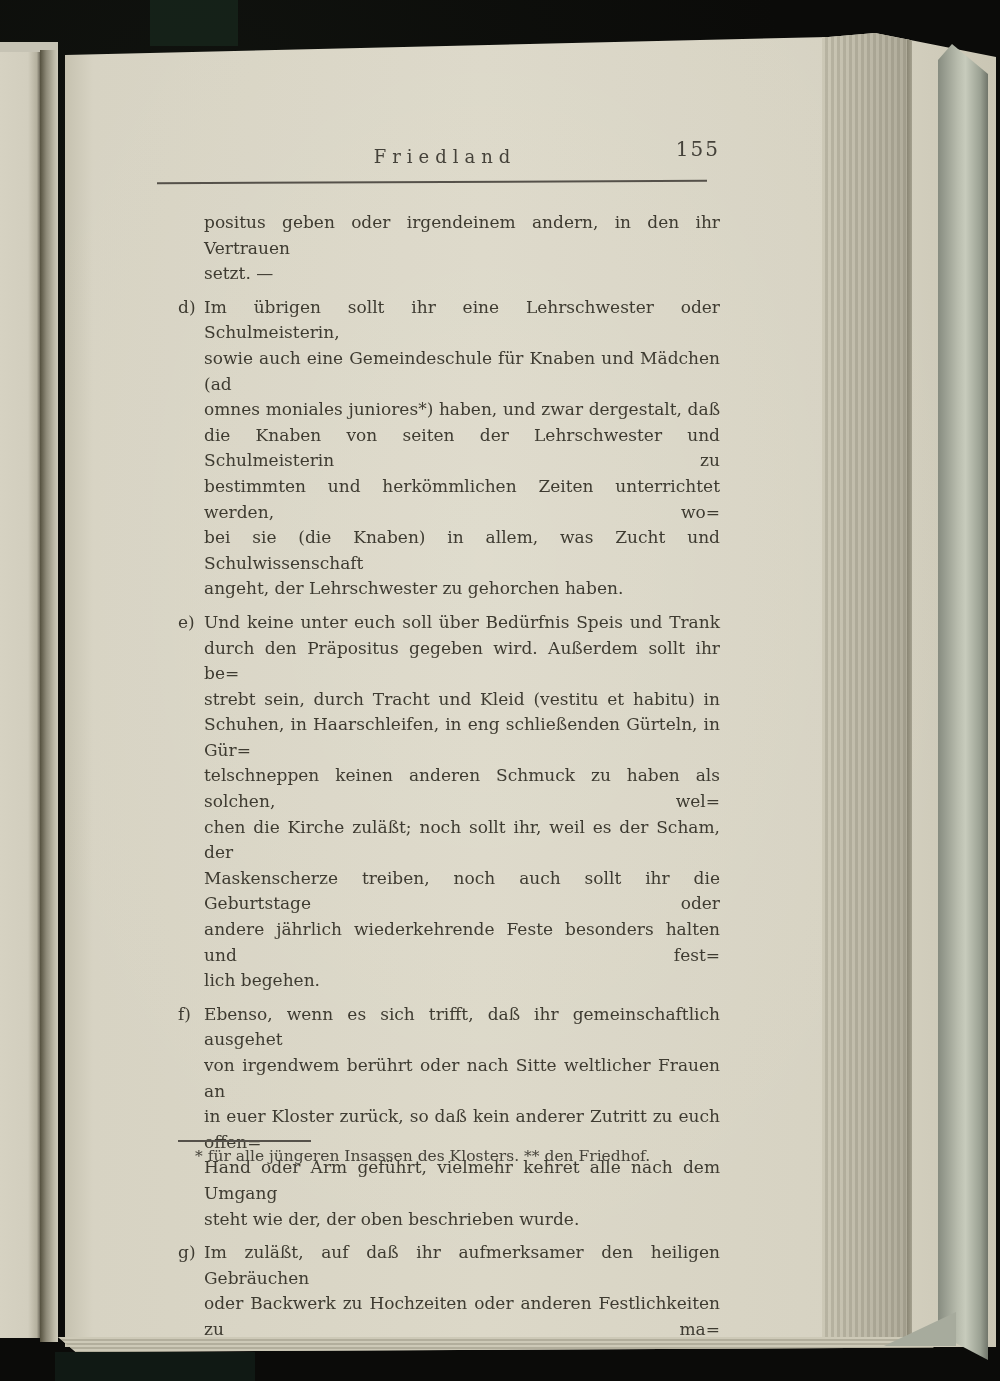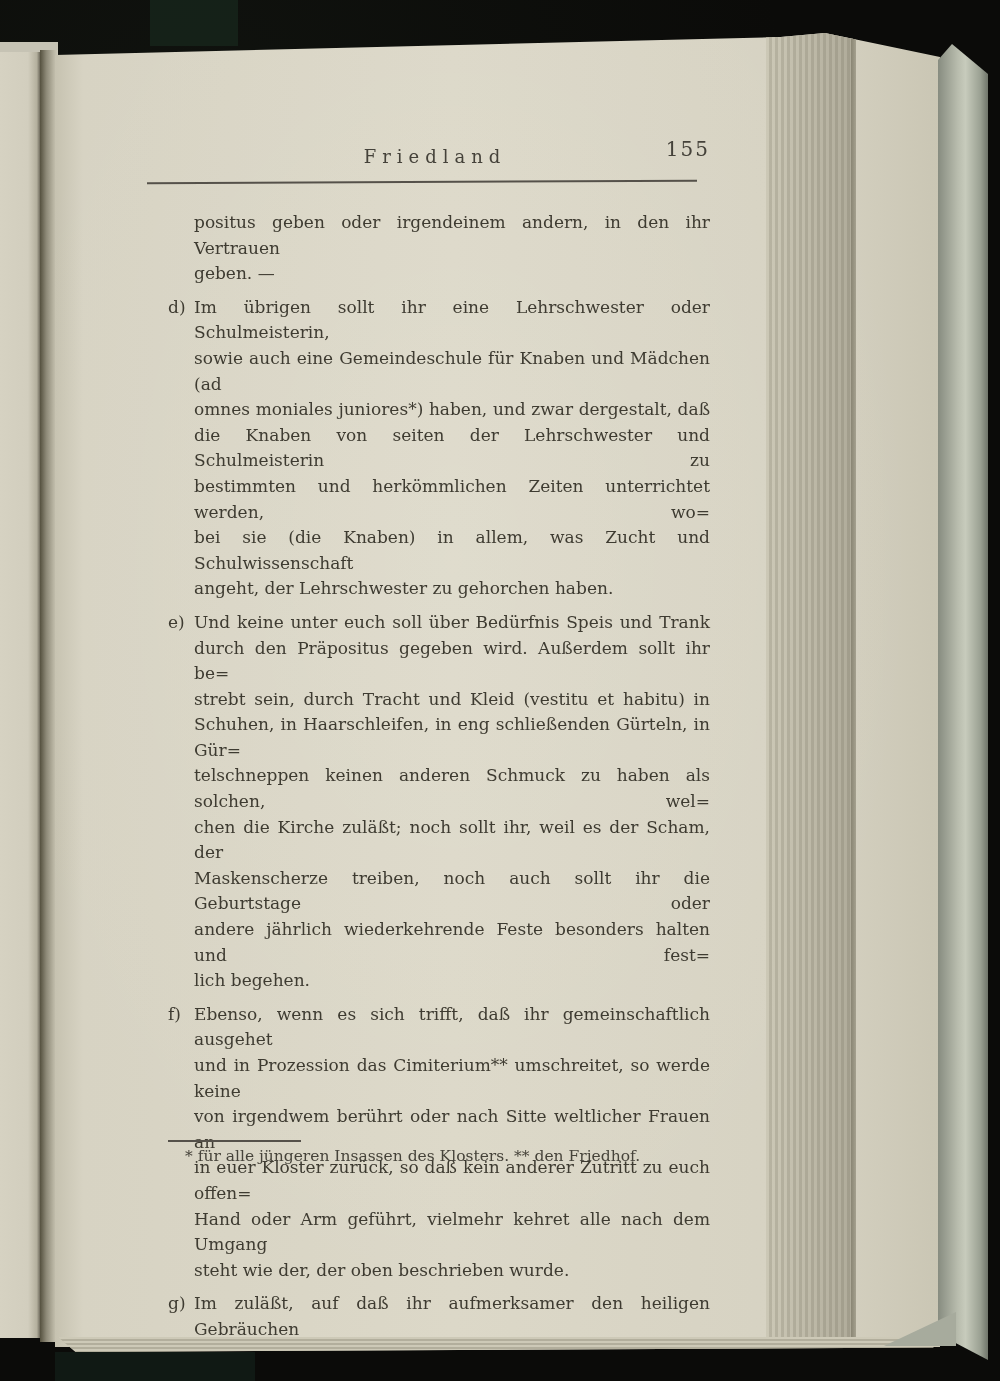--- a/index.html
+++ b/index.html
@@ -19,25 +19,26 @@
     position:absolute;left:0;top:52px;width:40px;height:1286px;
     background:linear-gradient(90deg,#d6d2c2 0,#d2ceBe 70%,#b4b09e 92%,#6f6b5d 100%);
   }
   .gutter{
     position:absolute;left:40px;top:50px;width:18px;height:1292px;
     background:linear-gradient(90deg,#55513f 0,#8d8977 35%,#b9b5a3 75%,#cfcbbb 100%);
   }
 
   
   .page{
-    position:absolute;left:55px;top:33px;width:885px;height:1314px;
+    position:absolute;left:65px;top:33px;width:885px;height:1314px;
     background:
       radial-gradient(ellipse at 45% 40%, rgba(255,255,250,.10), rgba(0,0,0,0) 70%),
       linear-gradient(90deg,#c6c2b0 0,#d7d3c3 28px,#dcd8c8 45%,#d6d2c2 86%,#cac6b4 100%);
     clip-path:polygon(0 22px,82% 4px,87% 0,100% 24px,100% 100%,0 100%);
+    padding-left:46px;
   }
   .fore-edge{
     position:absolute;right:87px;top:0;width:87px;height:100%;
     background:
       linear-gradient(90deg,rgba(0,0,0,0) 0,rgba(90,85,70,.25) 100%),
       repeating-linear-gradient(90deg,#ccc8b6 0 3px,#b8b4a2 3px 6px);
   }
   .edge-gap{position:absolute;right:84px;top:0;width:5px;height:100%;background:linear-gradient(90deg,#8a8674,#a5a18f);}
   .cover{
     position:absolute;left:938px;top:44px;width:50px;height:1316px;
@@ -92,21 +93,21 @@
     <div class="edge-gap"></div>
 
     <div class="content" style="--ink: #3e3b31;">
       <div class="running-head">Friedland</div>
       <div class="page-number">155</div>
       <div class="head-rule"></div>
 
       <div class="text-block">
           <div class="para">
             <div class="line first">positus geben oder irgendeinem andern, in den ihr Vertrauen</div>
-            <div class="line last">geben. —</div>
+            <div class="line last">setzt. —</div>
           </div>
           <div class="para">
             <div class="line first labelled">
               <span class="label">d)</span>
               <span class="ltext">Im übrigen sollt ihr eine Lehrschwester oder Schulmeisterin,</span>
             </div>
             <div class="line">sowie auch eine Gemeindeschule für Knaben und Mädchen (ad</div>
             <div class="line">omnes moniales juniores*) haben, und zwar dergestalt, daß</div>
             <div class="line">die Knaben von seiten der Lehrschwester und Schulmeisterin zu</div>
             <div class="line">bestimmten und herkömmlichen Zeiten unterrichtet werden, wo=</div>
@@ -125,21 +126,20 @@
             <div class="line">chen die Kirche zuläßt; noch sollt ihr, weil es der Scham, der</div>
             <div class="line">Maskenscherze treiben, noch auch sollt ihr die Geburtstage oder</div>
             <div class="line">andere jährlich wiederkehrende Feste besonders halten und fest=</div>
             <div class="line last">lich begehen.</div>
           </div>
           <div class="para">
             <div class="line first labelled">
               <span class="label">f)</span>
               <span class="ltext">Ebenso, wenn es sich trifft, daß ihr gemeinschaftlich ausgehet</span>
             </div>
-            <div class="line">und in Prozession das Cimiterium** umschreitet, so werde keine</div>
             <div class="line">von irgendwem berührt oder nach Sitte weltlicher Frauen an</div>
             <div class="line">in euer Kloster zurück, so daß kein anderer Zutritt zu euch offen=</div>
             <div class="line">Hand oder Arm geführt, vielmehr kehret alle nach dem Umgang</div>
             <div class="line last">steht wie der, der oben beschrieben wurde.</div>
           </div>
           <div class="para">
             <div class="line first labelled">
               <span class="label">g)</span>
               <span class="ltext">Im zuläßt, auf daß ihr aufmerksamer den heiligen Gebräuchen</span>
             </div>

